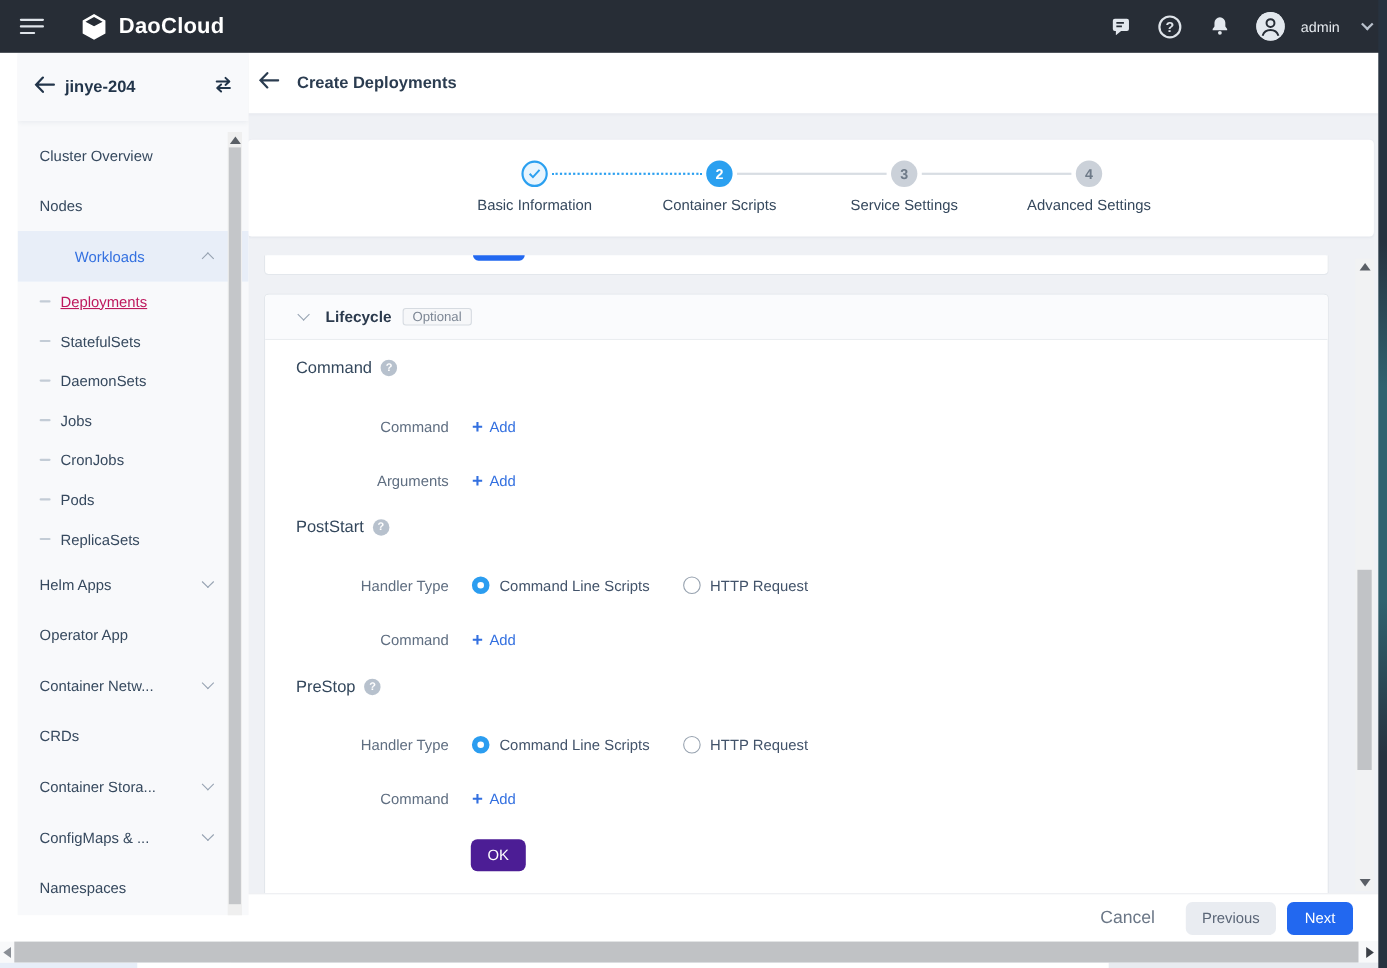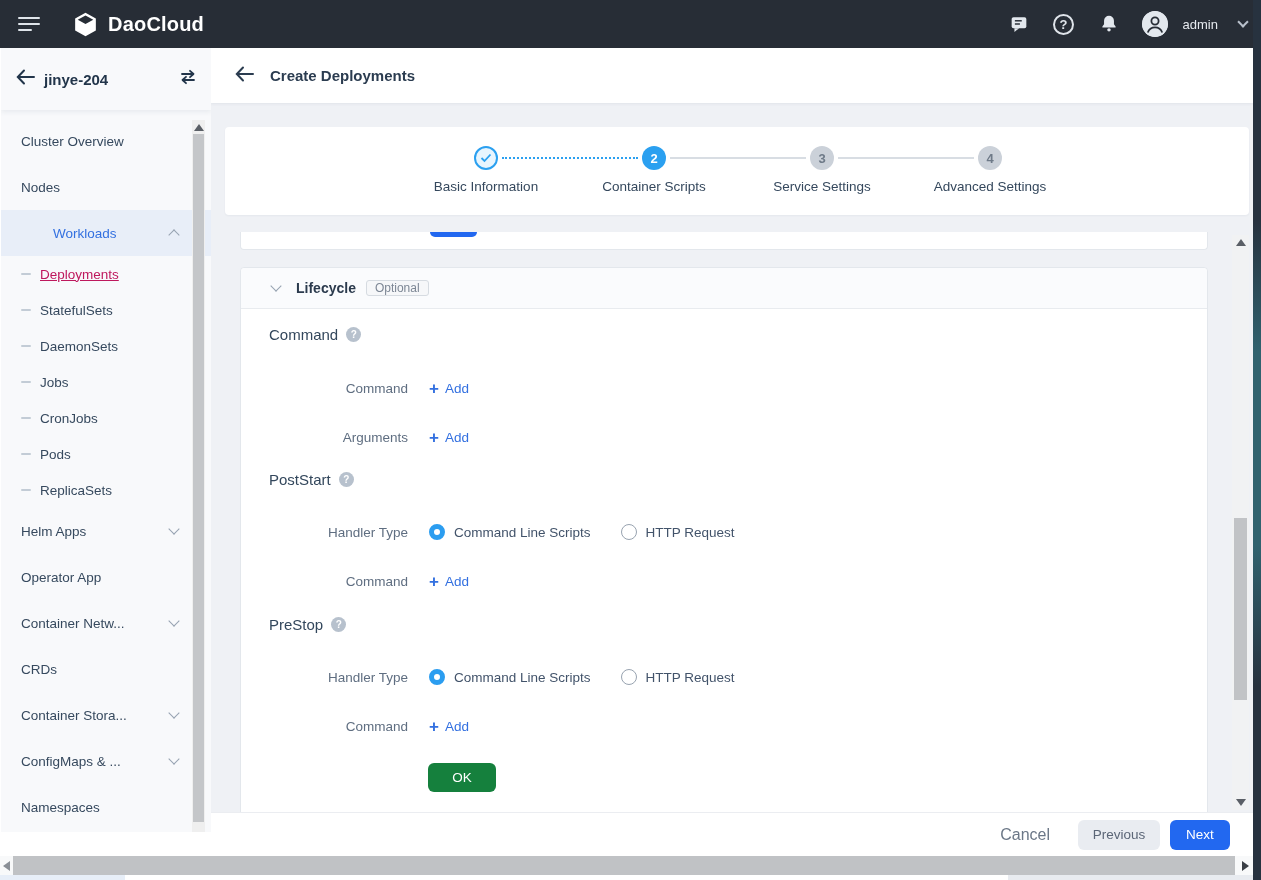--- a/index.html
+++ b/index.html
@@ -14,21 +14,21 @@
   .brand { display:flex; align-items:center; margin-left:32px; }
   .brand-name { color:#fff; font-size:20px; font-weight:bold; margin-left:9px; letter-spacing:.2px; }
   .hdr-right { position:absolute; right:14px; top:0; height:48px; display:flex; align-items:center; gap:21px; }
   .hicon { width:24px; height:24px; display:flex; align-items:center; justify-content:center; cursor:pointer; }
   .help-ring { width:21px; height:21px; border:2px solid #dfe4ea; border-radius:50%; color:#dfe4ea; font-size:13px; font-weight:bold; display:flex; align-items:center; justify-content:center; }
   .avatar { width:26px; height:26px; border-radius:50%; background:#e3e8ee; display:flex; align-items:center; justify-content:center; overflow:hidden; }
   .admin-name { color:#e6eaef; font-size:13px; margin-left:-6px; }
   .caret { width:8px; height:8px; border-right:2px solid #b9c1cc; border-bottom:2px solid #b9c1cc; transform:rotate(45deg); margin-top:-4px; }
 
   
-  .sidebar { position:absolute; left:1px; top:48px; width:210px; height:784px; background:#f8f9fb; z-index:5; overflow:hidden; }
+  .sidebar { position:absolute; left:16px; top:48px; width:210px; height:784px; background:#f8f9fb; z-index:5; overflow:hidden; }
   .side-hd { height:62px; position:relative; display:flex; align-items:center; box-shadow:0 2px 5px rgba(40,60,90,.08); background:#f8f9fb; z-index:2; }
   .side-hd .back { margin-left:15px; cursor:pointer; }
   .cluster-name { font-size:15px; font-weight:bold; color:#22354a; margin-left:9px; }
   .swap { position:absolute; right:14px; cursor:pointer; }
   .nav { position:absolute; left:0; top:70px; width:210px; }
   .nav-row { position:relative; display:flex; align-items:center; padding-left:20px; font-size:13.5px; color:#36495e; cursor:pointer; }
   .nav-row.top { height:46px; }
   .nav-row.sub { height:36px; }
   .nav-row.top.active { background:#e8eef8; }
   .nav-row.top.active .nav-label { color:#3370e0;margin-left:32px; }
@@ -72,21 +72,21 @@
   .fheading { position:absolute; left:28px; display:flex; align-items:center; font-size:15px; font-weight:500; color:#33475c; }
   .qmark { width:15px; height:15px; border-radius:50%; background:#b7c1cd; color:#fff; font-size:10px; font-weight:bold; display:flex; align-items:center; justify-content:center; margin-left:8px; cursor:pointer; }
   .frow { position:absolute; left:0; height:24px; display:flex; align-items:center; }
   .flabel { width:167px; text-align:right; font-size:13.5px; color:#5f6e81; margin-right:21px; }
   .addlink { display:flex; align-items:center; color:#3370e0; cursor:pointer; }
   .addlink .plus { font-size:17px; font-weight:bold; margin-right:6px; line-height:1; }
   .addlink .txt { font-size:13.5px; }
   .radio { width:16px; height:16px; border-radius:50%; border:1.5px solid #98a3b0; background:#fff; cursor:pointer; flex:0 0 auto; }
   .radio.on { border:5px solid #2b9df0; }
   .rlabel { font-size:13.5px; color:#42536a; margin-left:9px; margin-right:30px; }
-  .ok-btn { position:absolute; left:187px; top:495px; width:68px; height:29px; background:#15803d; border:none; border-radius:6px; color:#fff; font-size:13.5px; font-family:inherit; cursor:pointer; }
+  .ok-btn { position:absolute; left:187px; top:495px; width:50px; height:29px; background:#4c1d95; border:none; border-radius:6px; color:#fff; font-size:13.5px; font-family:inherit; cursor:pointer; }
 
   
   .cscroll { position:absolute; left:1022px; top:187px; width:17px; height:575px; background:#f1f2f3; }
   .cscroll .arrow-up { left:3.5px; }
   .cscroll .arrow-dn { left:3.5px; }
   .cscroll .thumb { position:absolute; left:2px; top:283px; width:13px; height:182px; background:#c1c3c6; }
 
   
   .foot { position:absolute; left:0; top:764px; width:100%; height:44px; background:#fff; border-top:1px solid #ebedf1; display:flex; align-items:center; justify-content:flex-end; padding-right:23px; z-index:6; }
   .cancel-btn { background:none; border:none; color:#6b7787; font-size:16px; font-family:inherit; cursor:pointer; margin-right:28px; }

